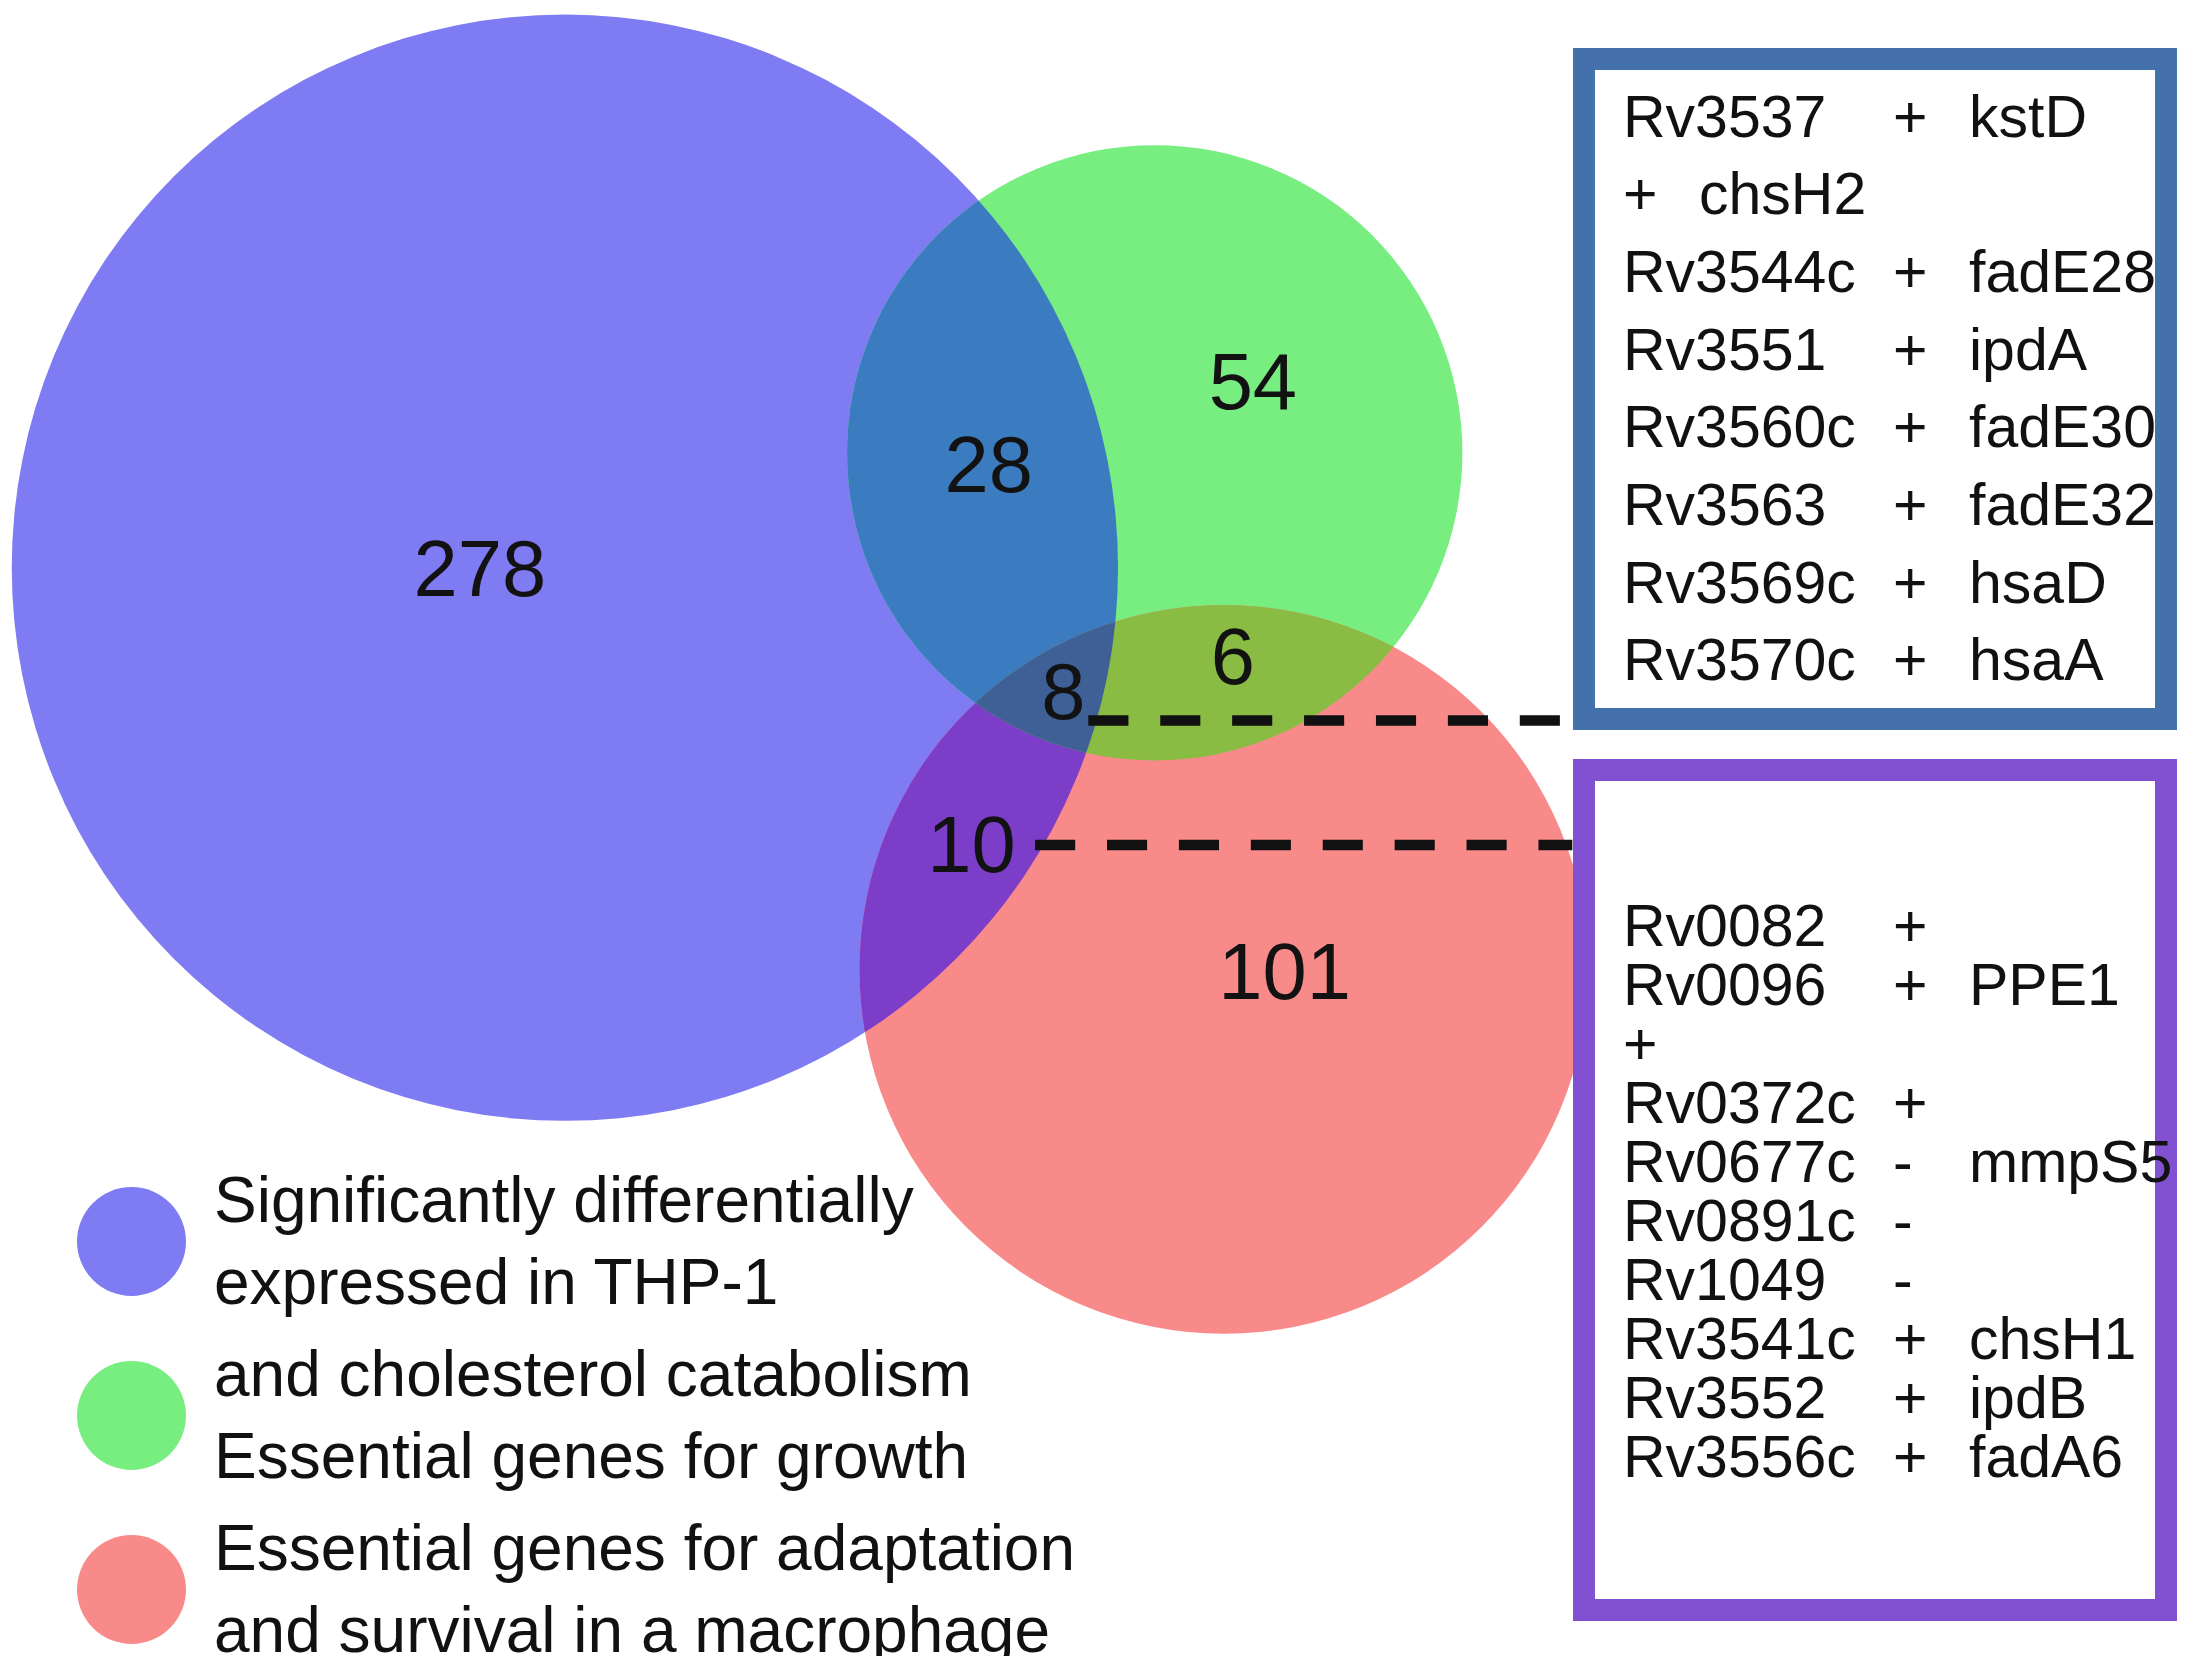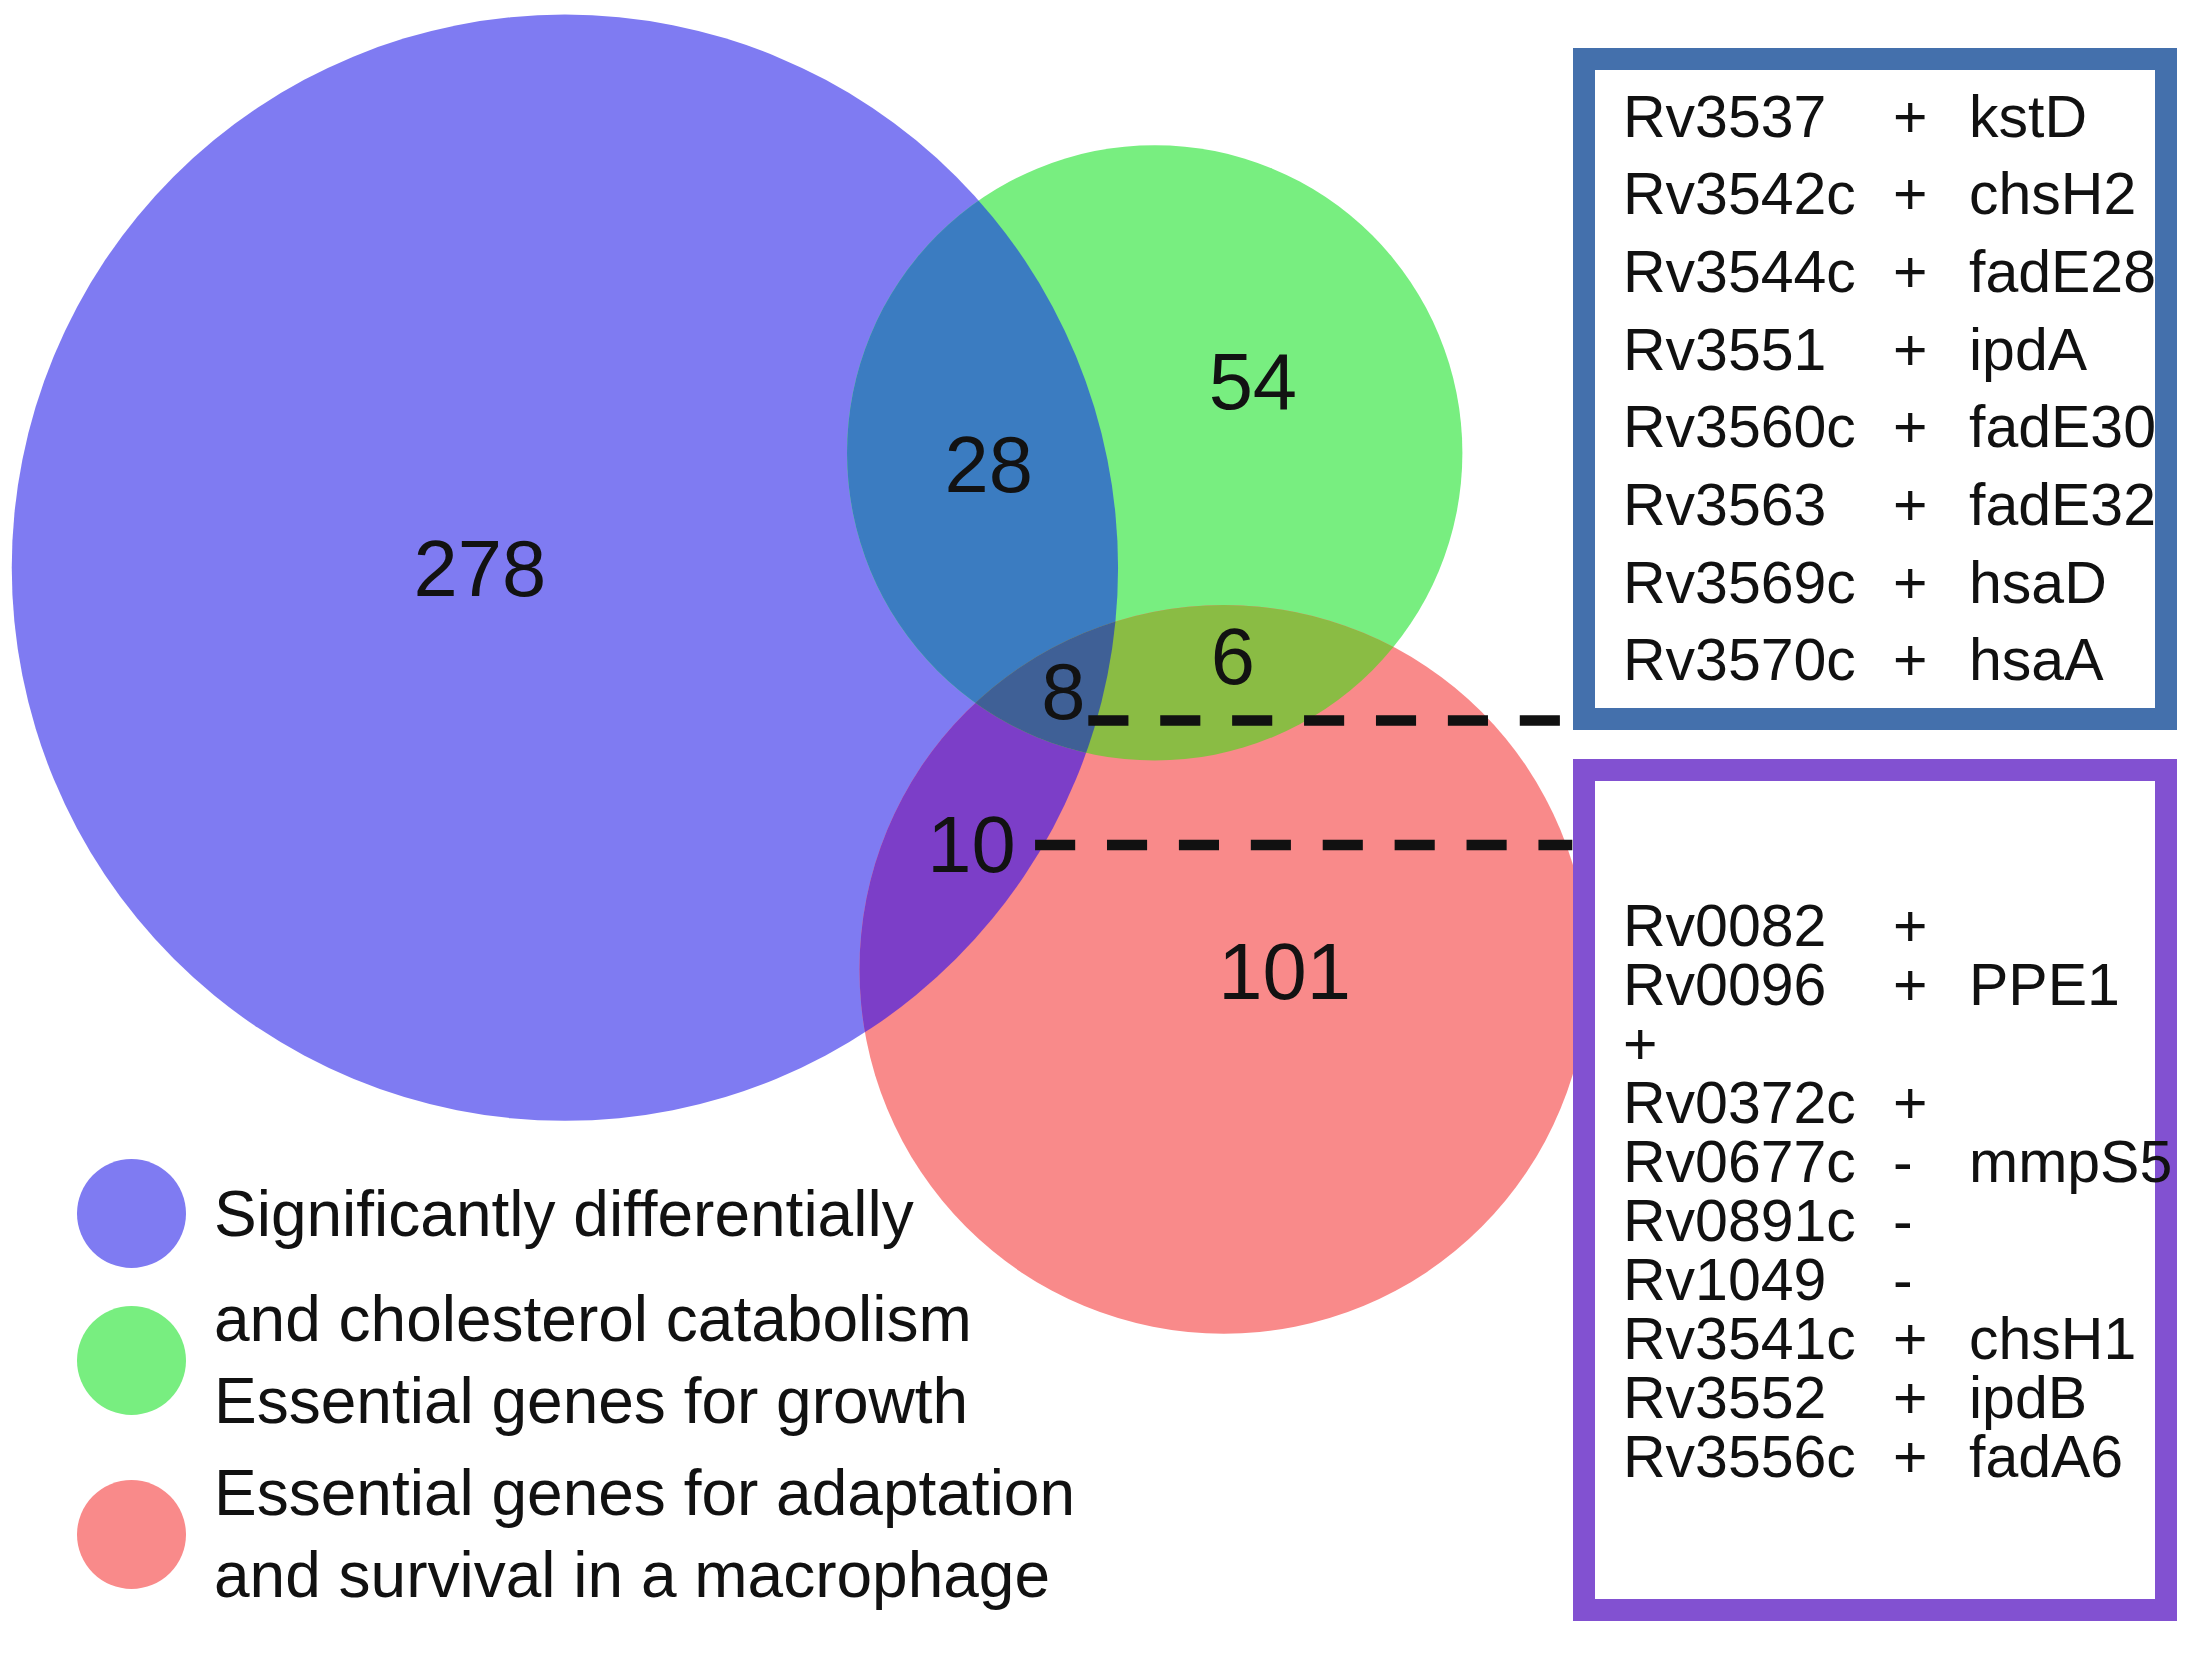--- a/index.html
+++ b/index.html
@@ -73,21 +73,20 @@
     <text class="venn-num" x="1858" y="1405" dominant-baseline="central">101</text>
   </svg>
 
   <div class="gene-box blue-box">
     <div class="gene-row">
         <span class="gene">Rv3537</span>
         <span class="sign">+</span>
         <span class="gname">kstD</span>
       </div>
     <div class="gene-row">
-        <span class="gene">Rv3542c</span>
         <span class="sign">+</span>
         <span class="gname">chsH2</span>
       </div>
     <div class="gene-row">
         <span class="gene">Rv3544c</span>
         <span class="sign">+</span>
         <span class="gname">fadE28</span>
       </div>
     <div class="gene-row">
         <span class="gene">Rv3551</span>
@@ -168,20 +167,21 @@
       </div>
   </div>
 
   <div class="legend">
     <div class="legend-item">
       <svg class="legend-dot" viewBox="0 0 158 158">
         <circle cx="79" cy="79" r="79" fill="#7F7BF2"></circle>
       </svg>
       <div class="legend-text">
         <span>Significantly differentially</span>
+        <span>expressed in THP-1</span>
       </div>
     </div>
     <div class="legend-item">
       <svg class="legend-dot" viewBox="0 0 158 158">
         <circle cx="79" cy="79" r="79" fill="#78EE80"></circle>
       </svg>
       <div class="legend-text">
         <span>and cholesterol catabolism</span>
         <span>Essential genes for growth</span>
       </div>

